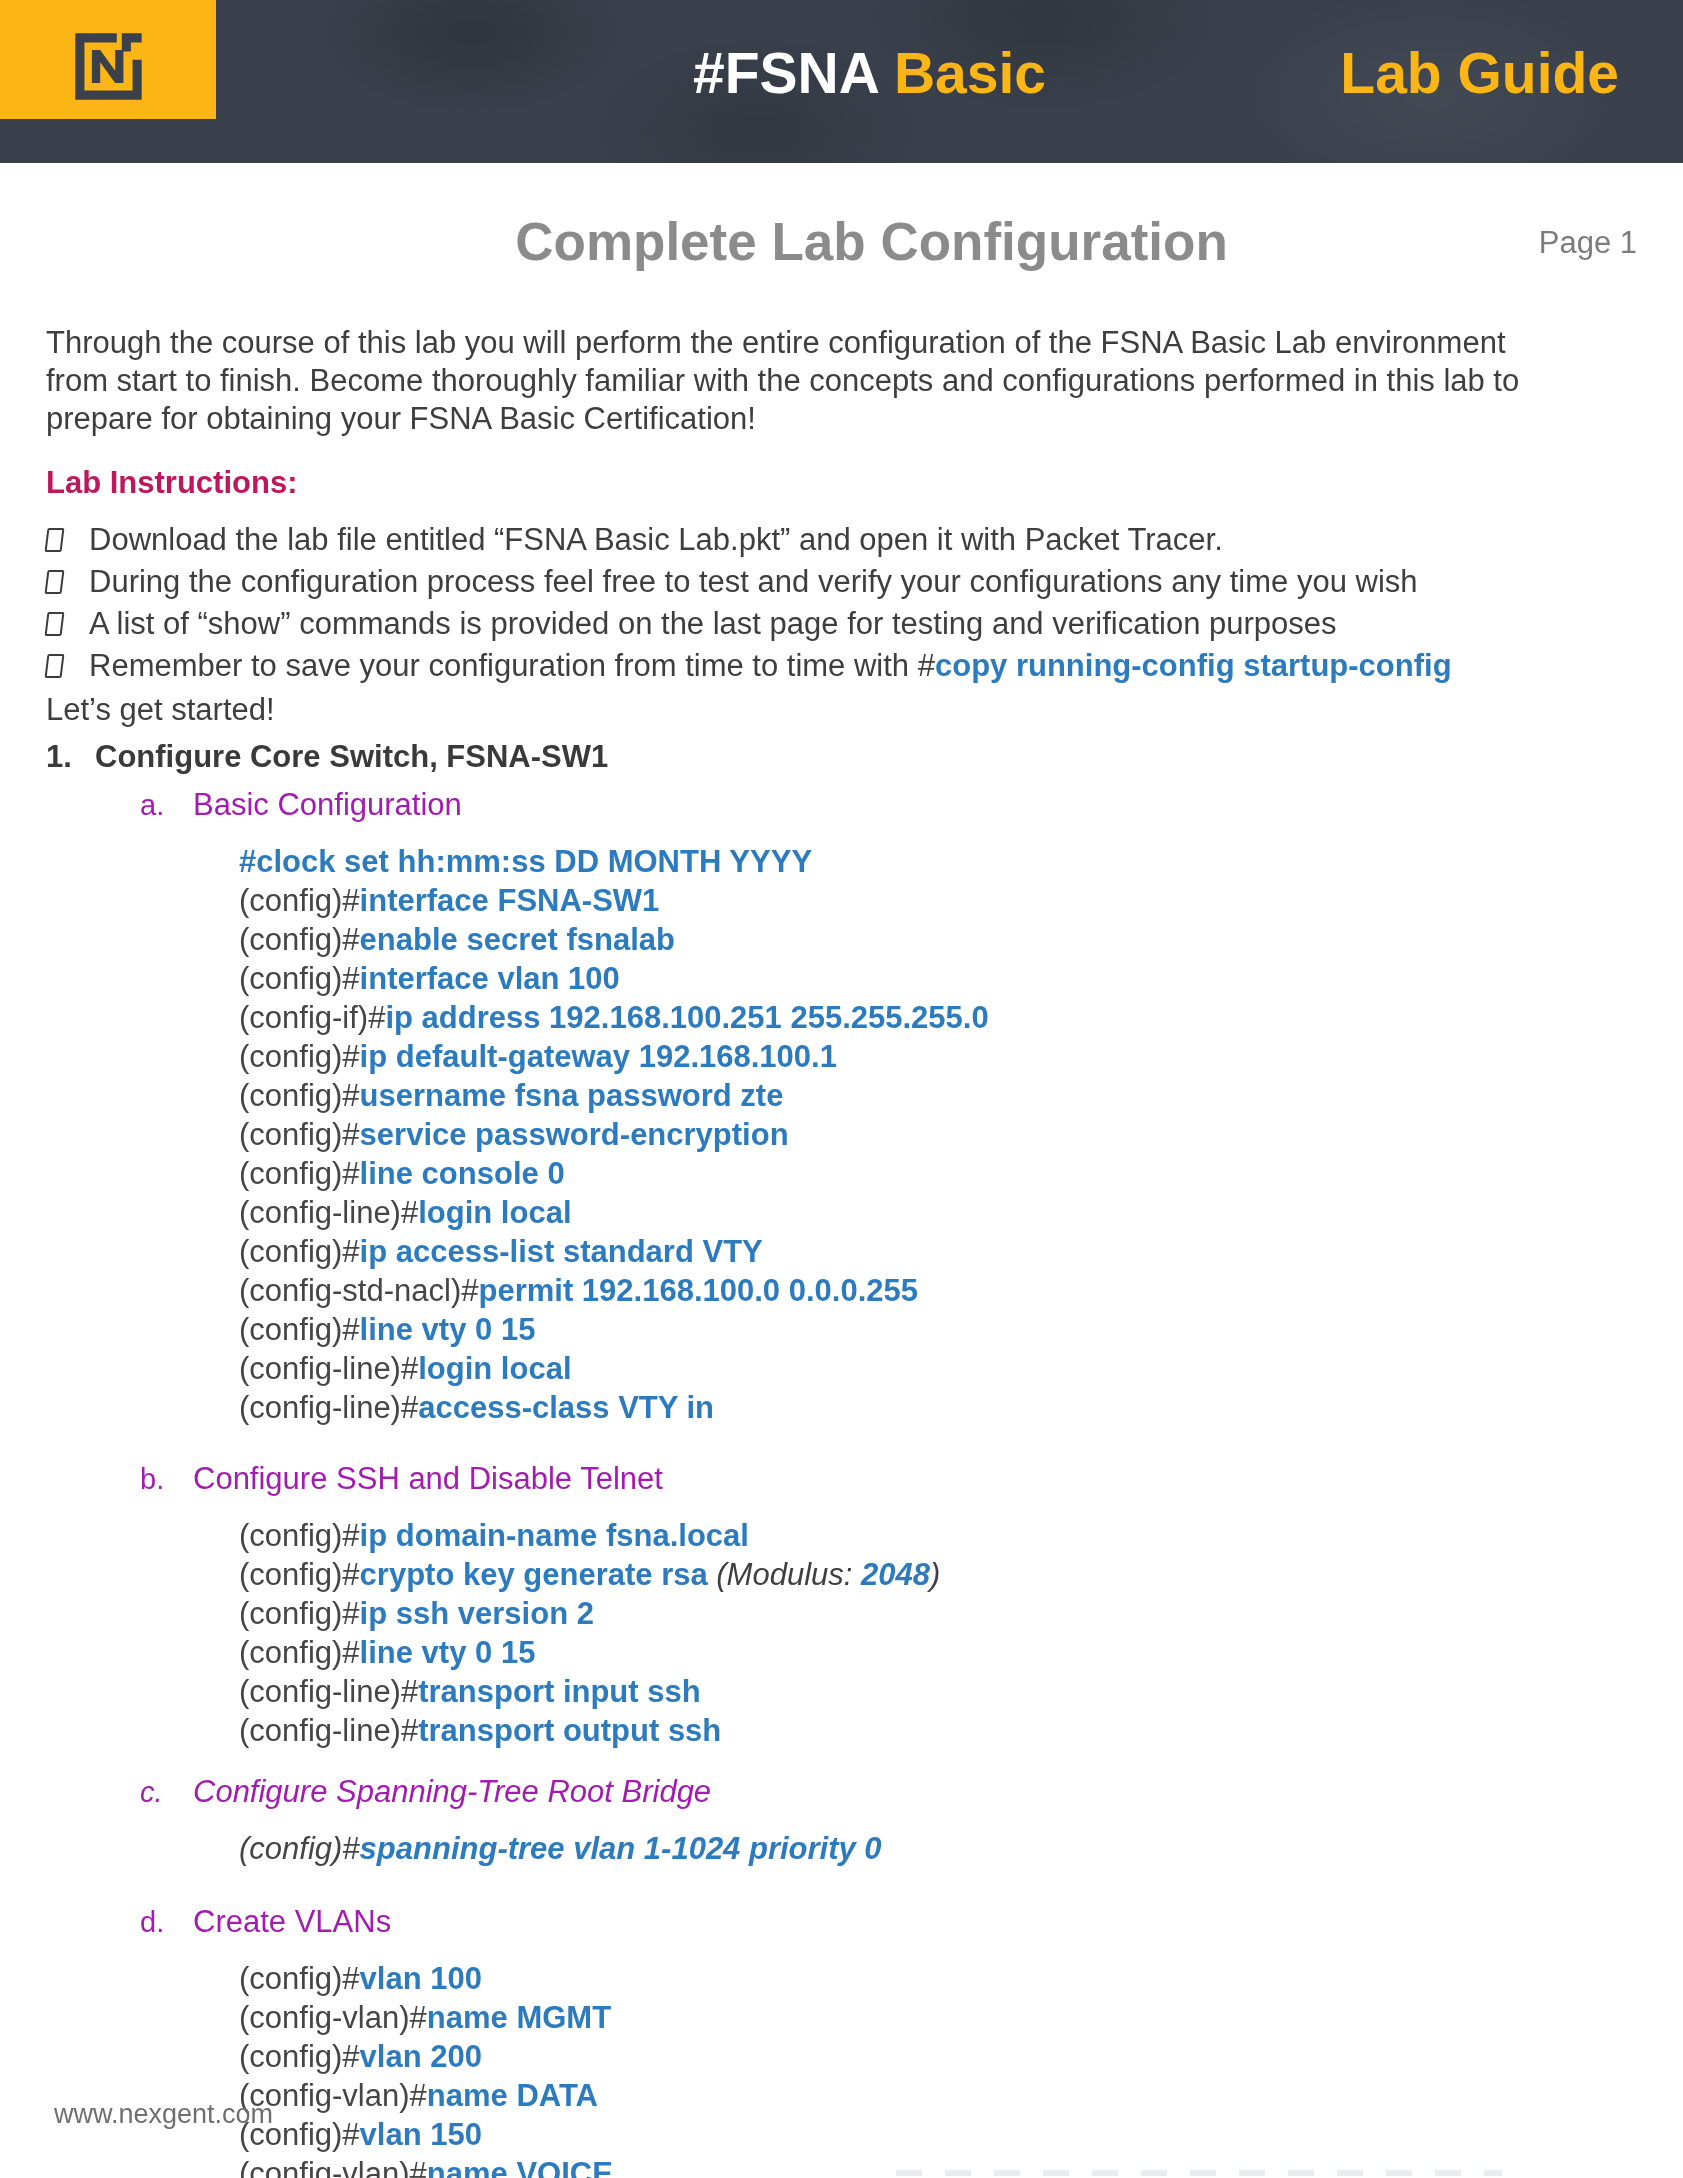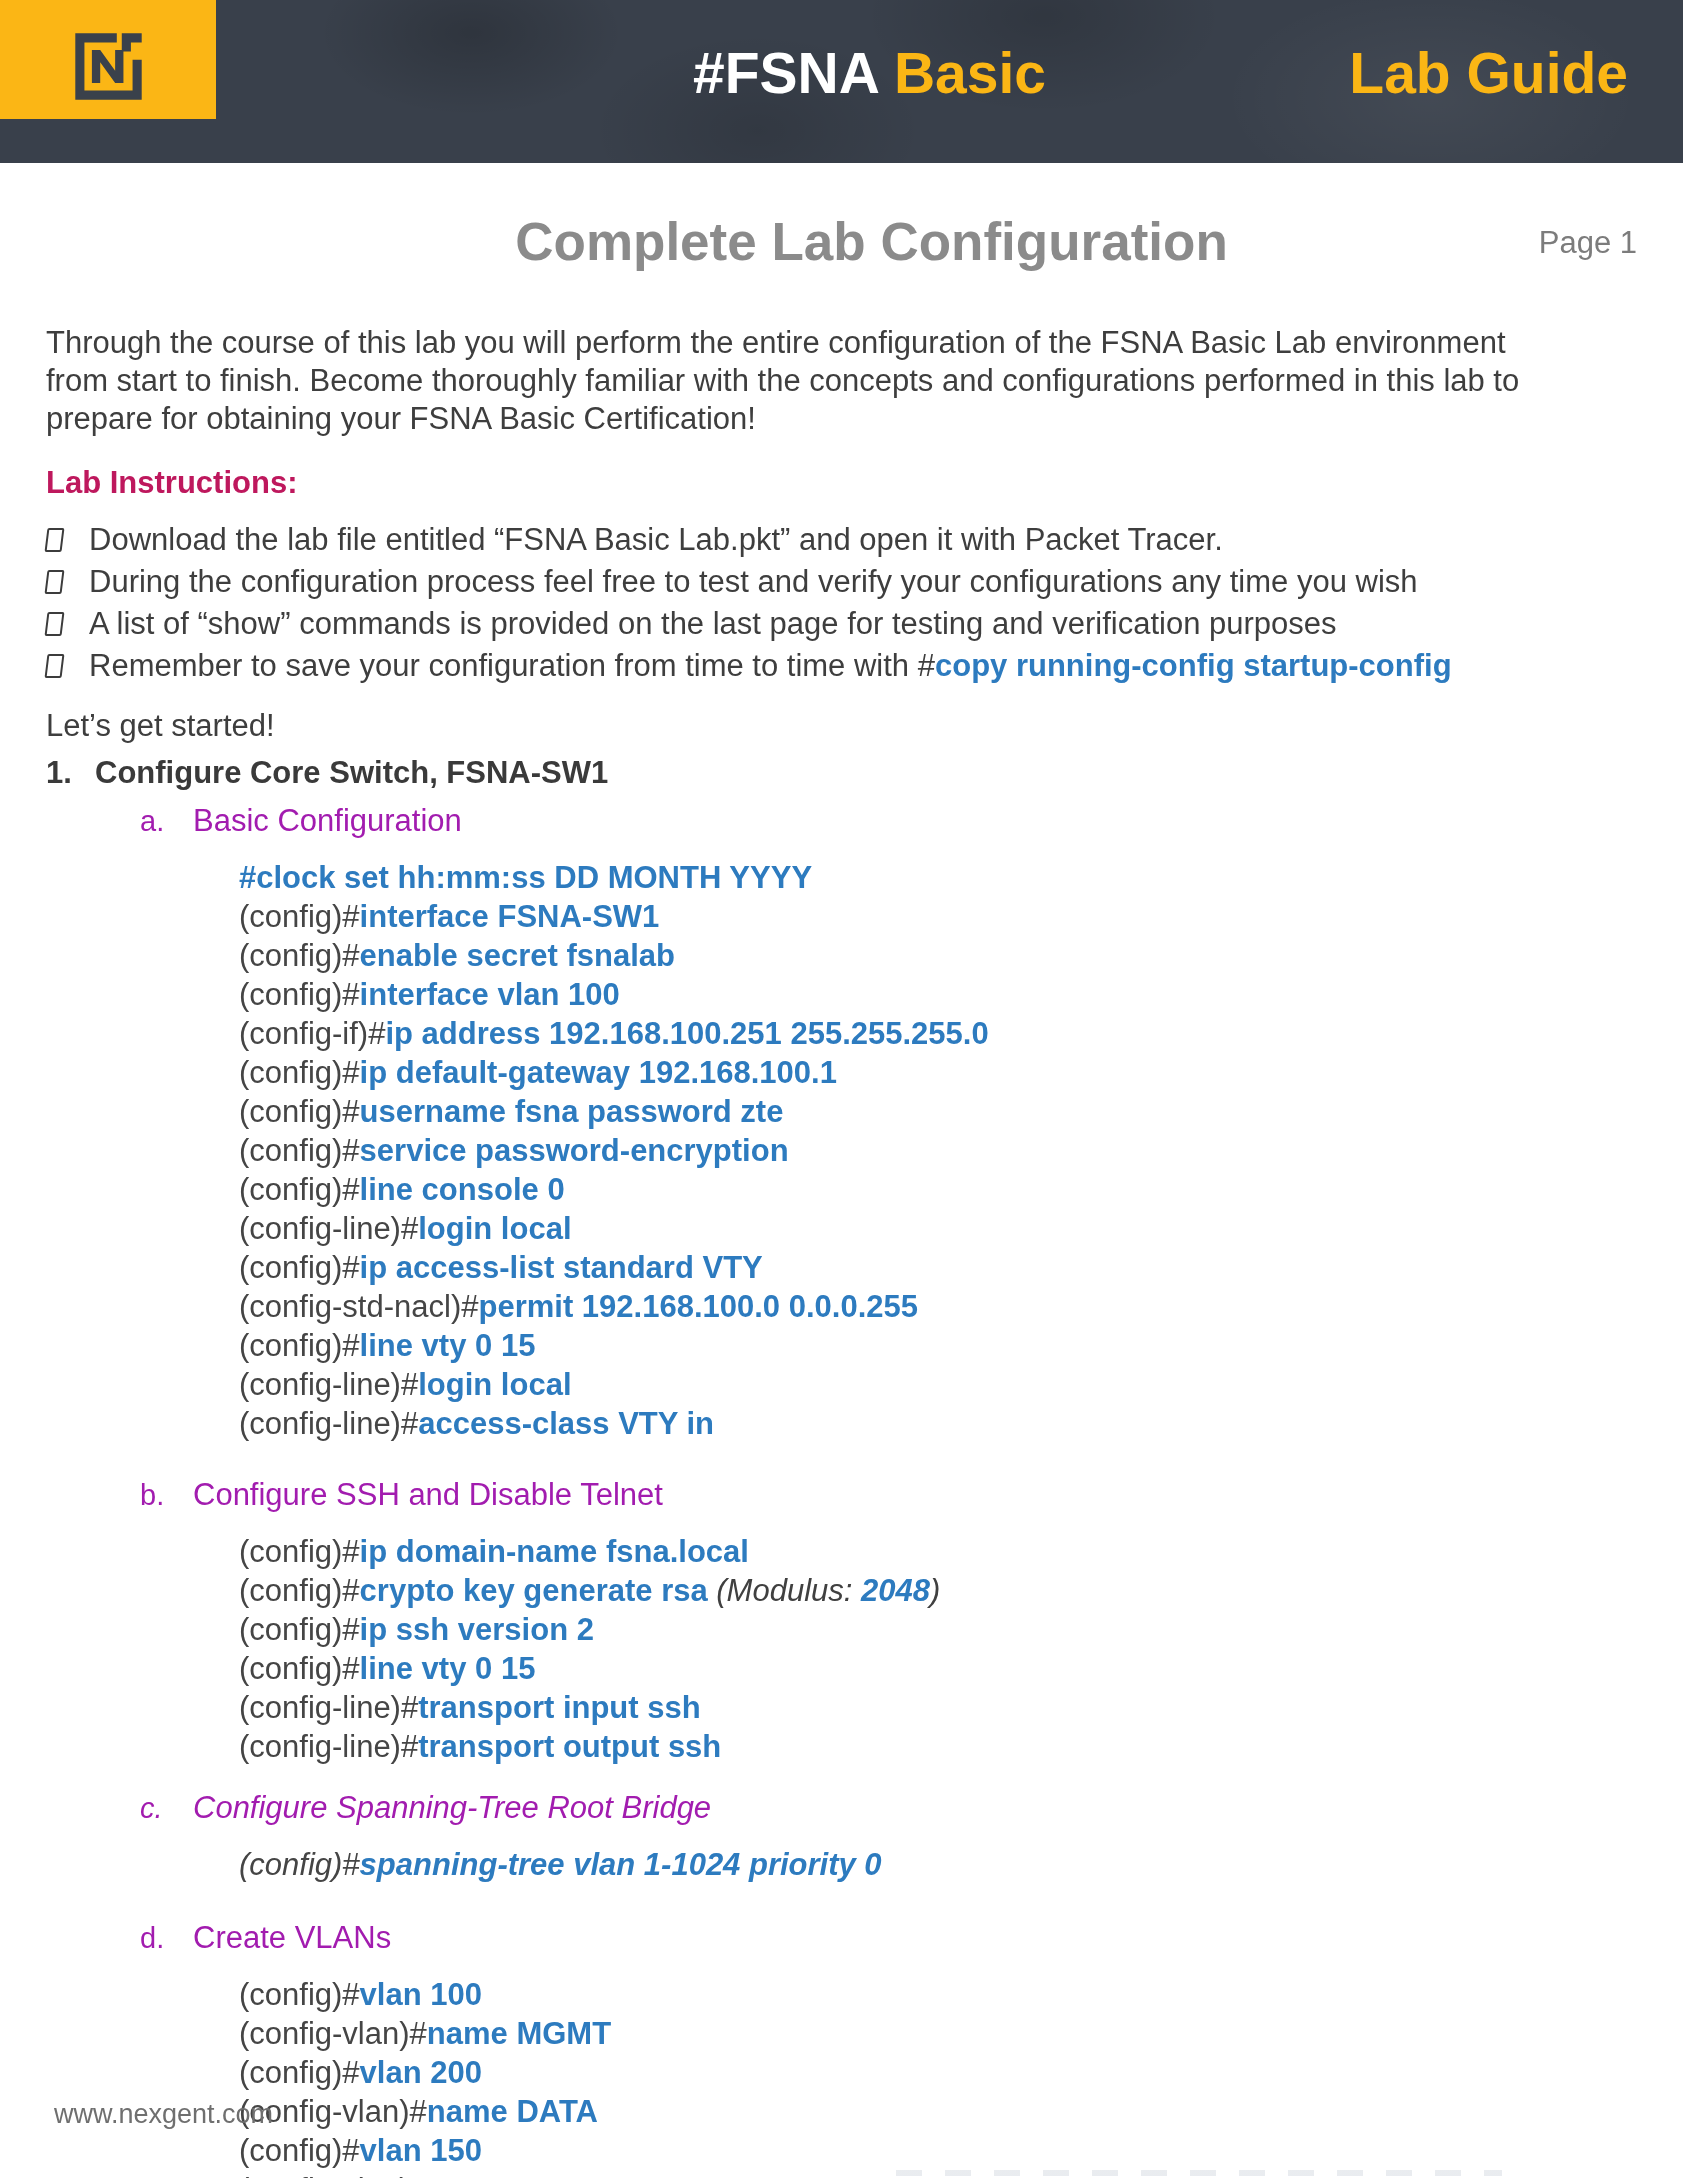--- a/index.html
+++ b/index.html
@@ -23,38 +23,38 @@
       radial-gradient(257px 139px at 62% 10%, rgba(0,0,0,.15), transparent 70%),
       radial-gradient(297px 158px at 85% 60%, rgba(255,255,255,.05), transparent 70%),
       radial-gradient(238px 139px at 45% 80%, rgba(0,0,0,.12), transparent 70%);}
   .logo-block{position:absolute;top:0;left:0;width:216px;height:119px;background:var(--yellow);
     display:flex;align-items:center;justify-content:center;z-index:3;}
   .logo-block svg{width:111px;height:83px;margin-top:14px;}
   .brand{position:absolute;top:40px;left:calc(50% + 28px);transform:translateX(-50%);
     font-size:57px;font-weight:600;letter-spacing:0;white-space:nowrap;z-index:2;}
   .brand .hash-part{color:#ffffff;}
   .brand .accent-part{color:var(--yellow);margin-left:14px;}
-  .doc-type{position:absolute;top:40px;right:55px;font-size:57px;font-weight:600;color:var(--yellow);z-index:2;}
+  .doc-type{position:absolute;top:40px;right:64px;font-size:57px;font-weight:600;color:var(--yellow);z-index:2;}
 
   
   .title-row{position:relative;height:73px;margin-top:48px;}
   .page-title{position:absolute;left:calc(50% + 30px);transform:translateX(-50%);
     font-size:53px;font-weight:700;color:var(--title-gray);white-space:nowrap;}
   .page-number{position:absolute;right:46px;top:14px;font-size:31px;color:#7c7c7c;}
 
   
   main{padding:0 79px 0 46px;}
   .intro{margin-top:40px;font-size:31px;line-height:38px;color:var(--text);max-width:1530px;}
   .lab-instructions-heading{margin-top:25px;font-size:31px;line-height:40px;font-weight:700;color:#be185d;}
   .checklist{list-style:none;margin-top:16px;}
   .check-item{font-size:31px;line-height:42px;white-space:nowrap;}
   .checkbox-glyph{display:inline-block;width:17px;height:24px;border:2.5px solid #3c3c3c;
     border-radius:2px;transform:skewX(-7deg);margin-right:26px;position:relative;top:2px;}
   .seg-cmd{color:var(--blue);font-weight:700;}
-  .lets-start{margin-top:19px;font-size:31px;line-height:39px;}
+  .lets-start{margin-top:3px;font-size:31px;line-height:39px;}
   .section-heading{margin-top:8px;font-size:31px;line-height:40px;font-weight:700;color:#3a3a3a;}
   .section-number{display:inline-block;width:49px;}
 
   .subsection{margin-top:33px;}
   .subsection:first-child{margin-top:9px;}
   .subsection.gap-sm{margin-top:23px;font-style:italic;}
   .subsection.gap-lg{margin-top:35px;}
   .sub-header{margin-left:94px;font-size:31px;line-height:38px;color:#a21caf;}
   .sub-letter{display:inline-block;width:53px;font-size:29px;}
   .cfg-lines{margin-left:193px;margin-top:18px;}

